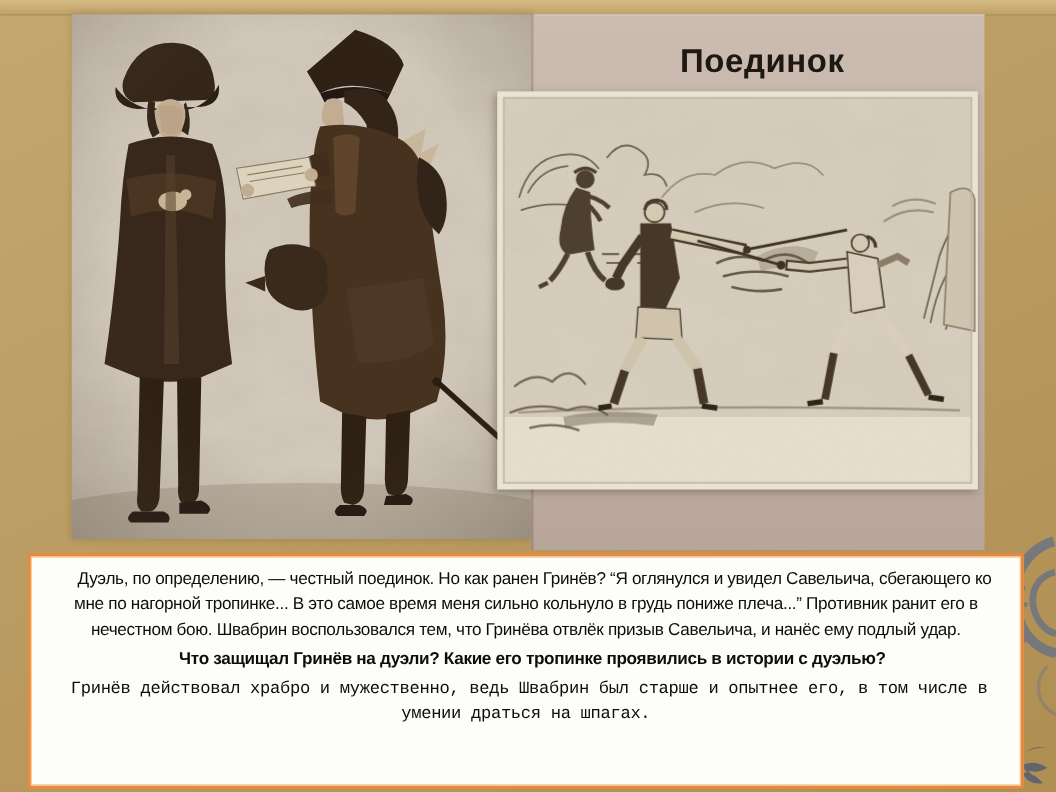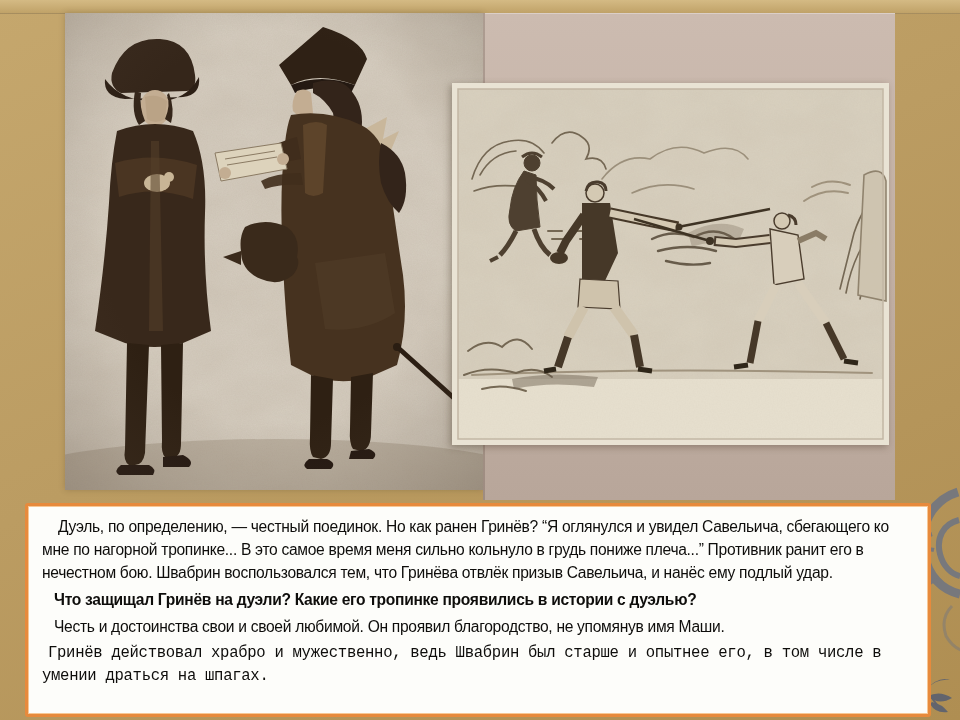--- a/index.html
+++ b/index.html
@@ -17,21 +17,21 @@
             box-shadow:inset 0 1px 0 rgba(255,255,255,.3);}
   .slide-title{position:absolute;left:483px;top:39px;width:410px;text-align:center;
             padding-left:10px;box-sizing:border-box;
             font-size:30px;font-weight:bold;color:#1d1813;letter-spacing:.5px;}
   .duel{position:absolute;left:452px;top:83px;width:437px;height:362px;
             box-shadow:-2px 2px 7px rgba(60,45,28,.35);}
   .ornament{position:absolute;right:0;top:482px;width:48px;height:240px;z-index:2;}
   .textbox{position:absolute;left:25px;top:503px;width:906px;height:214px;z-index:3;
             box-sizing:border-box;background:#fdfdfa;border:3px solid #e78a3c;
             border-radius:3px;box-shadow:inset 0 0 0 1px #f7c795;
-            padding:9px 14px 0 14px;overflow:hidden;}
+            padding:9px 14px 0 14px;overflow:hidden;text-align:center;}
   .textbox p{margin:0 0 4px 0;font-size:15.6px;line-height:23px;color:#0e0d0b;
             letter-spacing:-.3px;}
   .p-quote{text-indent:16px;}
   .p-question{font-weight:bold;text-indent:12px;margin-top:2px;}
   .p-answer1{text-indent:12px;}
   .p-answer2{text-indent:6px;font-family:Liberation Mono, monospace;}
 </style>
 </head>
 <body>
 
@@ -98,20 +98,21 @@
       <path d="M286,364 L308,360 L306,420 Q306,436 296,438 L288,436 Q284,430 285,416 Z" fill="#2e2013"></path>
       <path d="M244,446 L262,446 Q272,450 266,456 L242,456 Q236,452 244,446 Z" fill="#231710"></path>
       <path d="M286,438 L304,436 Q314,440 308,446 L284,446 Z" fill="#231710"></path>
       <path d="M330,332 L410,404" stroke="#2a1d12" stroke-width="5" fill="none"></path>
       <circle cx="332" cy="334" r="4" fill="#2a1d12"></circle>
     </g>
     <rect width="418" height="477" fill="url(#vg)"></rect>
   </svg>
 
   <div class="beige-panel"></div>
+  <div class="slide-title">Поединок</div>
 
   <svg class="duel" viewBox="0 0 437 362" aria-hidden="true">
     <defs>
       <filter id="dg" x="0" y="0" width="100%" height="100%">
         <feTurbulence type="fractalNoise" baseFrequency="0.75" numOctaves="2" seed="9"></feTurbulence>
         <feColorMatrix type="matrix" values="0 0 0 0 0.42  0 0 0 0 0.36  0 0 0 0 0.28  0 0 0 0.45 0"></feColorMatrix>
       </filter>
       <filter id="db" x="0" y="0" width="100%" height="100%">
         <feTurbulence type="fractalNoise" baseFrequency="0.02 0.03" numOctaves="3" seed="4"></feTurbulence>
         <feColorMatrix type="matrix" values="0 0 0 0 0.50  0 0 0 0 0.43  0 0 0 0 0.33  0 0 0 0.4 0"></feColorMatrix>
@@ -193,17 +194,16 @@
       <path d="M14,208 q10,-12 24,-10 q-12,-4 -24,10 z"></path>
       <path d="M16,214 q12,-6 24,2 q-10,6 -18,2 z"></path>
       <path d="M20,220 q10,2 16,10 q-12,2 -18,-8 z"></path>
       <path d="M12,206 l14,18" stroke="#5a6070" stroke-width="2"></path>
     </g>
   </svg>
 
   <div class="textbox">
     <p class="p-quote">Дуэль, по определению, — честный поединок. Но как ранен Гринёв? “Я оглянулся и увидел Савельича, сбегающего ко мне по нагорной тропинке... В это самое время меня сильно кольнуло в грудь пониже плеча...” Противник ранит его в нечестном бою. Швабрин воспользовался тем, что Гринёва отвлёк призыв Савельича, и нанёс ему подлый удар.</p>
     <p class="p-question">Что защищал Гринёв на дуэли? Какие его тропинке проявились в истории с дуэлью?</p>
-    <p class="p-answer1">Честь и достоинства свои и своей любимой. Он проявил благородство, не упомянув имя Маши.</p>
     <p class="p-answer2">Гринёв действовал храбро и мужественно, ведь Швабрин был старше и опытнее его, в том числе в умении драться на шпагах.</p>
   </div>
 
 </div>
 
 </body></html>

